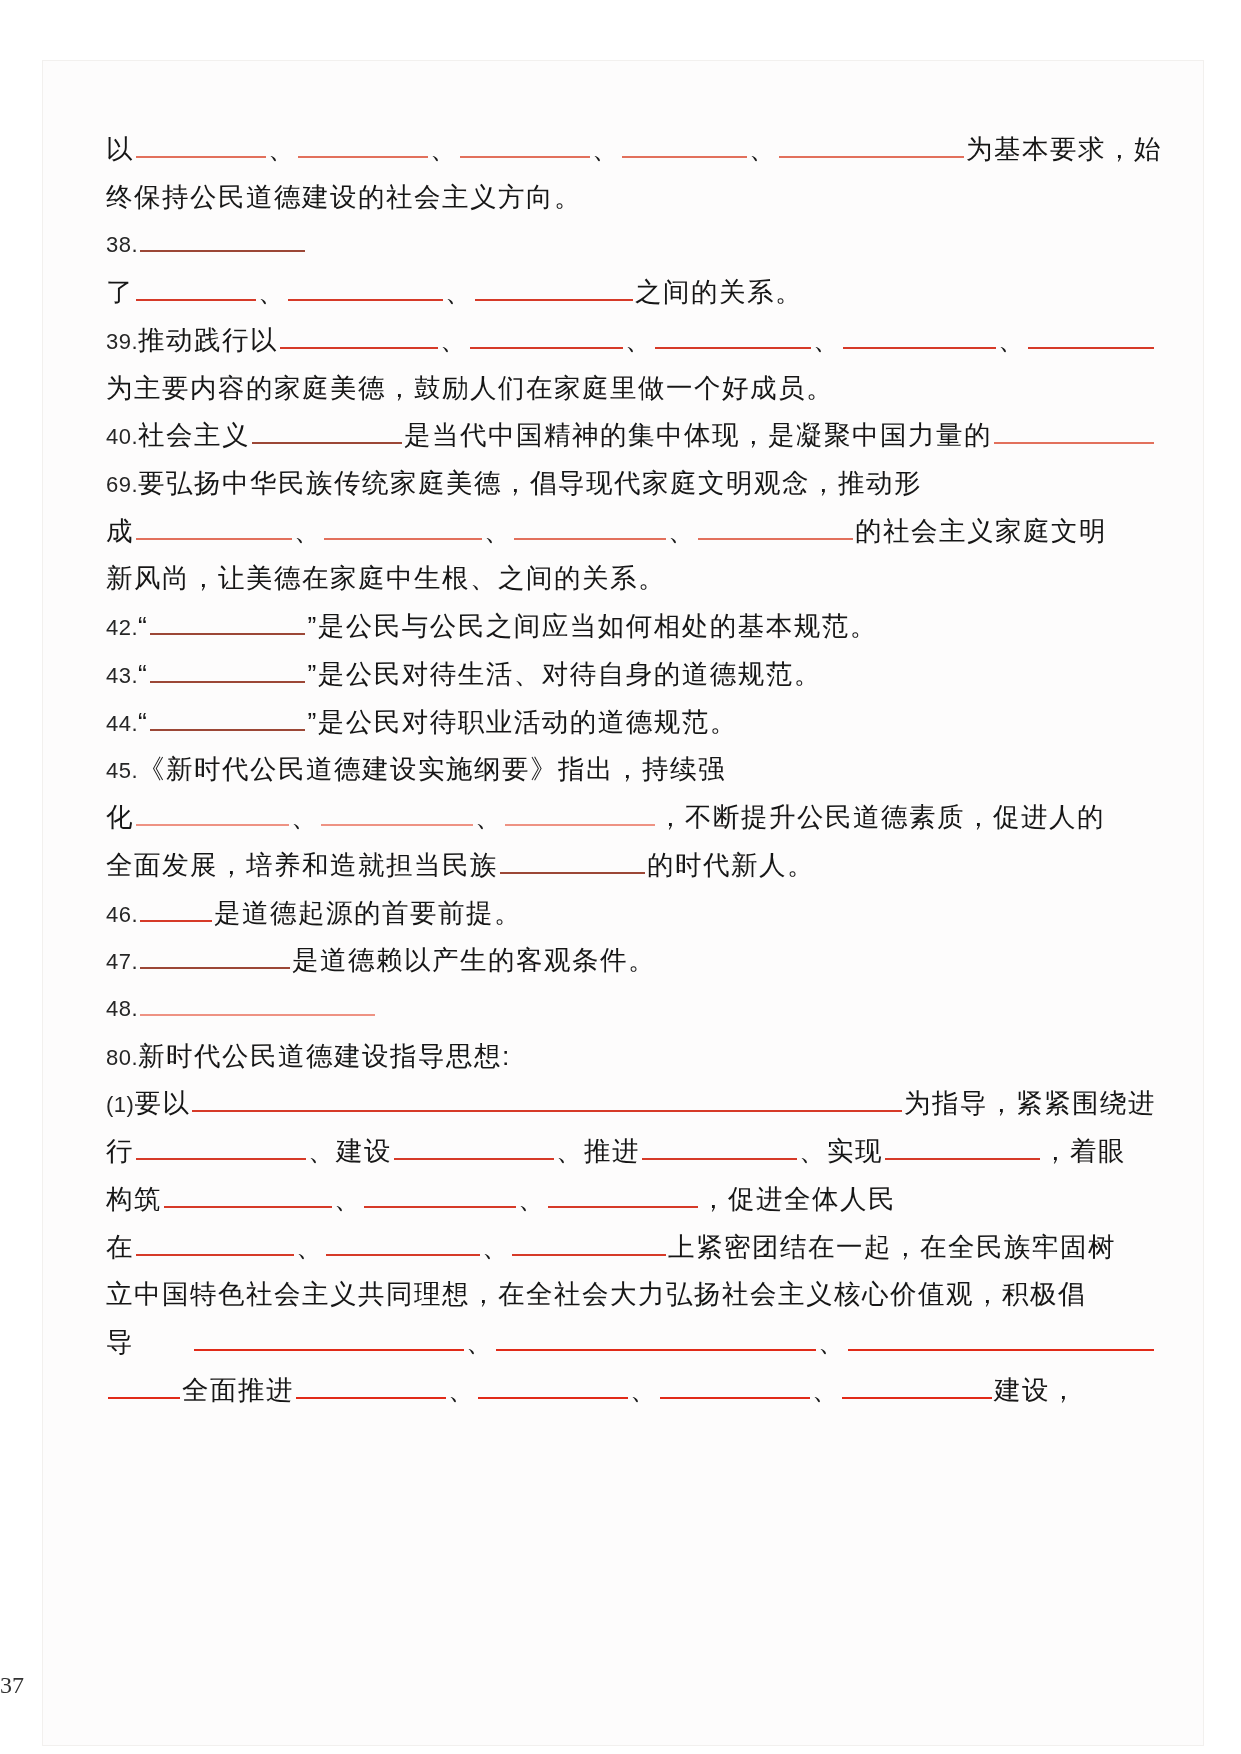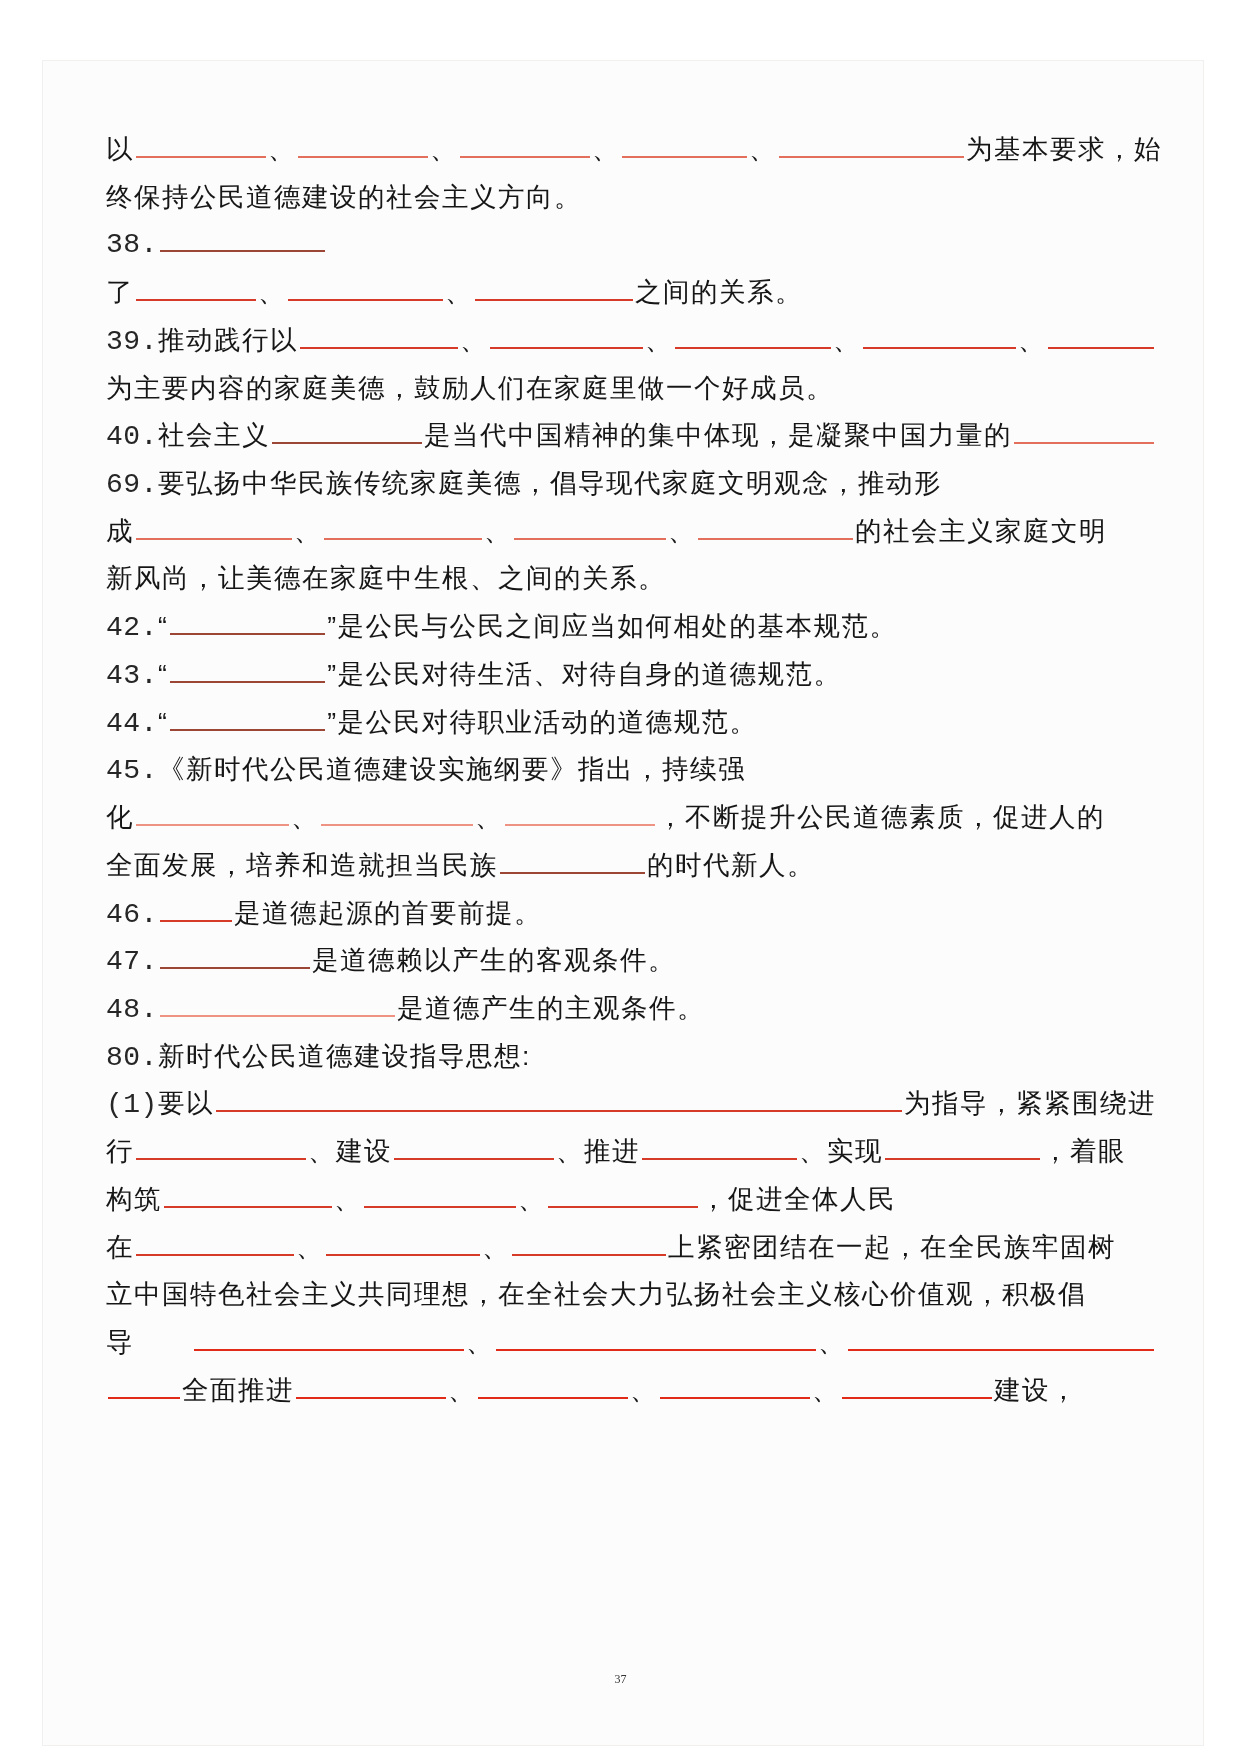--- a/index.html
+++ b/index.html
@@ -26,39 +26,38 @@
     height:47.72px;
     line-height:47.72px;
     font-size:26.5px;
     letter-spacing:1.5px;
     color:#161616;
     white-space:pre;
   }
   .t { flex:0 0 auto; }
   .num {
     flex:0 0 auto;
-    font-family:Liberation Mono, monospace;
-    font-size:28px;
+    font-family:Liberation Sans, sans-serif;
+    font-size:22px;
     letter-spacing:0.5px;
     color:#262626;
   }
   .blank {
     flex:0 0 auto;
     display:inline-block;
     height:0;
     border-bottom:2.5px solid #d63a28;
     margin:0 2px;
   }
   .blank.fill { flex:1 1 40px; }
   .sp { flex:0 0 auto; display:inline-block; }
   .page-num {
     position:absolute; left:0; top:1672px; width:100%;
-    text-align:center;
     font-family:"Liberation Serif", serif;
-    font-size:12px;
+    font-size:24px;
     color:#333333;
   }
 </style>
 </head>
 <body>
 
 <div class="scan-area"></div>
 
 <div class="doc">
     <div class="line"><span class="t">以</span><span class="blank" style="width: 130px; border-bottom-color: rgb(226, 112, 92);"></span><span class="t">、</span><span class="blank" style="width: 130px; border-bottom-color: rgb(226, 112, 92);"></span><span class="t">、</span><span class="blank" style="width: 130px; border-bottom-color: rgb(226, 112, 92);"></span><span class="t">、</span><span class="blank" style="width: 125px; border-bottom-color: rgb(226, 112, 92);"></span><span class="t">、</span><span class="blank" style="width: 185px; border-bottom-color: rgb(226, 112, 92);"></span><span class="t">为基本要求，始</span></div>
@@ -72,21 +71,21 @@
     <div class="line"><span class="t">成</span><span class="blank" style="width: 156px; border-bottom-color: rgb(226, 112, 92);"></span><span class="t">、</span><span class="blank" style="width: 158px; border-bottom-color: rgb(226, 112, 92);"></span><span class="t">、</span><span class="blank" style="width: 152px; border-bottom-color: rgb(226, 112, 92);"></span><span class="t">、</span><span class="blank" style="width: 155px; border-bottom-color: rgb(226, 112, 92);"></span><span class="t">的社会主义家庭文明</span></div>
     <div class="line"><span class="t">新风尚，让美德在家庭中生根、之间的关系。</span></div>
     <div class="line"><span class="num">42.</span><span class="t">“</span><span class="blank" style="width: 155px; border-bottom-color: rgb(156, 71, 54);"></span><span class="t">”是公民与公民之间应当如何相处的基本规范。</span></div>
     <div class="line"><span class="num">43.</span><span class="t">“</span><span class="blank" style="width: 155px; border-bottom-color: rgb(156, 71, 54);"></span><span class="t">”是公民对待生活、对待自身的道德规范。</span></div>
     <div class="line"><span class="num">44.</span><span class="t">“</span><span class="blank" style="width: 155px; border-bottom-color: rgb(156, 71, 54);"></span><span class="t">”是公民对待职业活动的道德规范。</span></div>
     <div class="line"><span class="num">45.</span><span class="t">《新时代公民道德建设实施纲要》指出，持续强</span></div>
     <div class="line"><span class="t">化</span><span class="blank" style="width: 153px; border-bottom-color: rgb(238, 146, 131);"></span><span class="t">、</span><span class="blank" style="width: 152px; border-bottom-color: rgb(238, 146, 131);"></span><span class="t">、</span><span class="blank" style="width: 150px; border-bottom-color: rgb(238, 146, 131);"></span><span class="t">，不断提升公民道德素质，促进人的</span></div>
     <div class="line"><span class="t">全面发展，培养和造就担当民族</span><span class="blank" style="width: 145px; border-bottom-color: rgb(156, 71, 54);"></span><span class="t">的时代新人。</span></div>
     <div class="line"><span class="num">46.</span><span class="blank" style="width: 72px; border-bottom-color: rgb(214, 58, 40);"></span><span class="t">是道德起源的首要前提。</span></div>
     <div class="line"><span class="num">47.</span><span class="blank" style="width: 150px; border-bottom-color: rgb(156, 71, 54);"></span><span class="t">是道德赖以产生的客观条件。</span></div>
-    <div class="line"><span class="num">48.</span><span class="blank" style="width: 235px; border-bottom-color: rgb(238, 146, 131);"></span><span class="t">是道德产生的主观条件。</span></div>
+    <div class="line"><span class="num">48.</span><span class="blank" style="width: 235px; border-bottom-color: rgb(238, 146, 131);"></span></div>
     <div class="line"><span class="num">80.</span><span class="t">新时代公民道德建设指导思想:</span></div>
     <div class="line"><span class="num">(1)</span><span class="t">要以</span><span class="blank fill" style="border-bottom-color: rgb(214, 58, 40);"></span><span class="t">为指导，紧紧围绕进</span></div>
     <div class="line"><span class="t">行</span><span class="blank" style="width: 170px; border-bottom-color: rgb(214, 58, 40);"></span><span class="t">、建设</span><span class="blank" style="width: 160px; border-bottom-color: rgb(214, 58, 40);"></span><span class="t">、推进</span><span class="blank" style="width: 155px; border-bottom-color: rgb(214, 58, 40);"></span><span class="t">、实现</span><span class="blank" style="width: 155px; border-bottom-color: rgb(214, 58, 40);"></span><span class="t">，着眼</span></div>
     <div class="line"><span class="t">构筑</span><span class="blank" style="width: 168px; border-bottom-color: rgb(214, 58, 40);"></span><span class="t">、</span><span class="blank" style="width: 152px; border-bottom-color: rgb(214, 58, 40);"></span><span class="t">、</span><span class="blank" style="width: 150px; border-bottom-color: rgb(214, 58, 40);"></span><span class="t">，促进全体人民</span></div>
     <div class="line"><span class="t">在</span><span class="blank" style="width: 158px; border-bottom-color: rgb(214, 58, 40);"></span><span class="t">、</span><span class="blank" style="width: 154px; border-bottom-color: rgb(214, 58, 40);"></span><span class="t">、</span><span class="blank" style="width: 154px; border-bottom-color: rgb(214, 58, 40);"></span><span class="t">上紧密团结在一起，在全民族牢固树</span></div>
     <div class="line"><span class="t">立中国特色社会主义共同理想，在全社会大力弘扬社会主义核心价值观，积极倡</span></div>
     <div class="line"><span class="t">导</span><span class="sp" style="width: 58px;"></span><span class="blank" style="width: 270px; border-bottom-color: rgb(225, 42, 24);"></span><span class="t">、</span><span class="blank" style="width: 320px; border-bottom-color: rgb(225, 42, 24);"></span><span class="t">、</span><span class="blank fill" style="border-bottom-color: rgb(225, 42, 24);"></span></div>
     <div class="line"><span class="blank" style="width: 72px; border-bottom-color: rgb(225, 42, 24);"></span><span class="t">全面推进</span><span class="blank" style="width: 150px; border-bottom-color: rgb(225, 42, 24);"></span><span class="t">、</span><span class="blank" style="width: 150px; border-bottom-color: rgb(225, 42, 24);"></span><span class="t">、</span><span class="blank" style="width: 150px; border-bottom-color: rgb(225, 42, 24);"></span><span class="t">、</span><span class="blank" style="width: 150px; border-bottom-color: rgb(225, 42, 24);"></span><span class="t">建设，</span></div>
   </div>
 

